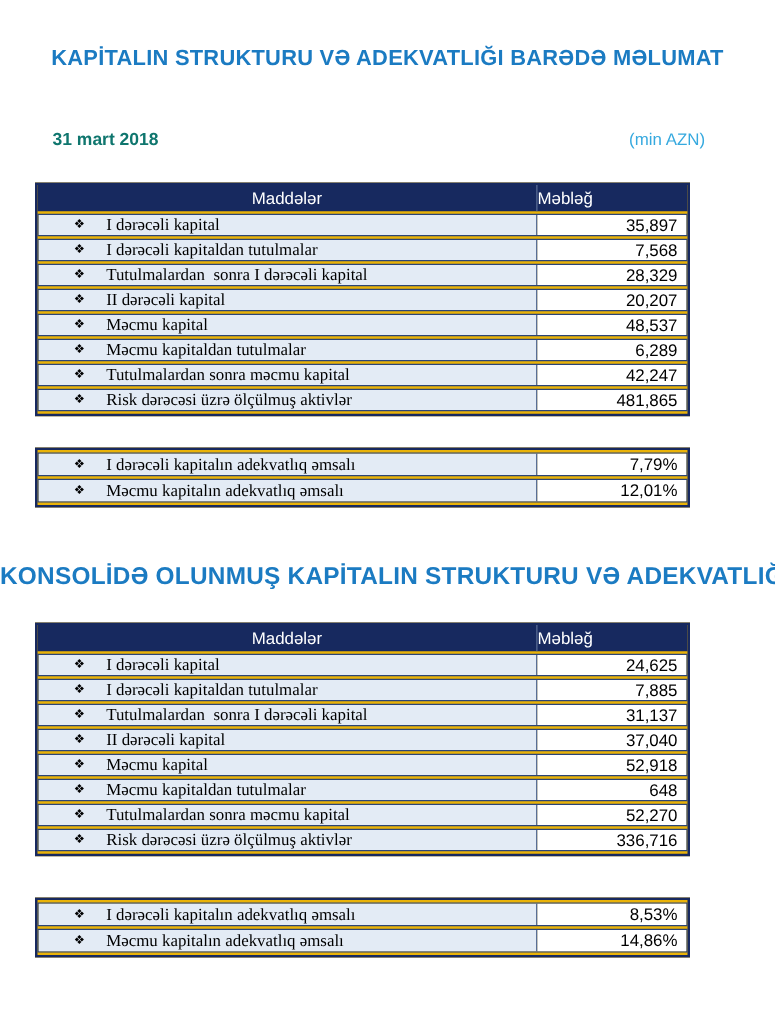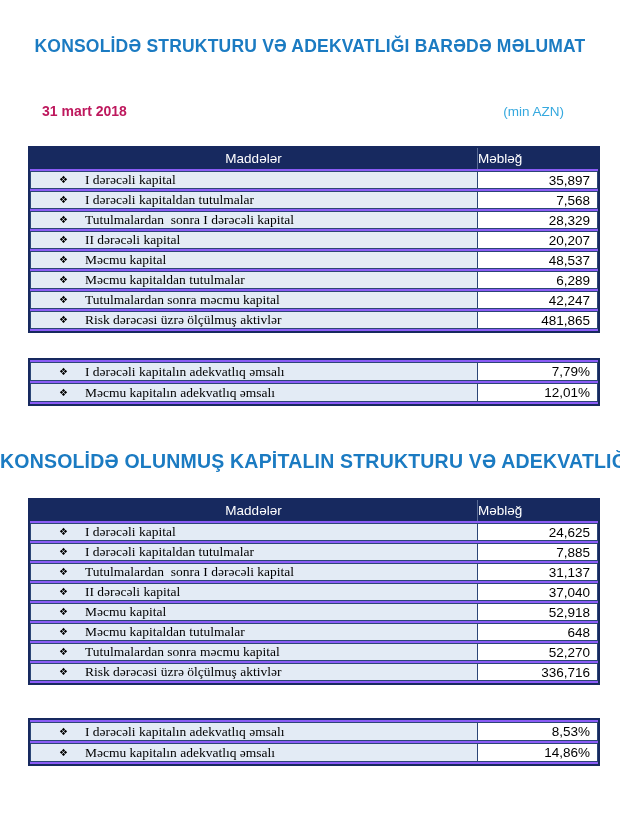--- a/index.html
+++ b/index.html
@@ -22,28 +22,28 @@
   #title1 { top: 36px; font-size: 17.5px; }
   #title2 { top: 450px; font-size: 19.5px; white-space: nowrap; }
 
   .meta {
     position: absolute;
     top: 103px; left: 42px; right: 56px;
     display: flex;
     justify-content: space-between;
     align-items: baseline;
   }
-  .date { color: #be185d; font-weight: bold; font-size: 14px; }
+  .date { color: #0f766e; font-weight: bold; font-size: 14px; }
   .unit { color: #36a9df; font-size: 13.5px; }
 
   .tbl {
     position: absolute;
-    left: 28px; width: 572px;
+    left: 28px; width: 524px;
     border: 2px solid #17295f;
-    background: #8b5cf6;
+    background: #eab308;
     padding-bottom: 2px;
   }
   #table1 { top: 146px; }
   #table2 { top: 498px; }
   #ratios1 { top: 358px; }
   #ratios2 { top: 718px; }
 
   .hrow {
     display: flex;
     background: #17295f;
@@ -82,21 +82,21 @@
     justify-content: flex-end;
     padding-right: 7px;
     font-size: 13.5px;
   }
   .bullet { font-size: 10px; margin-left: 28px; line-height: 1; color: #000; }
   .rlabel { margin-left: 17px; font-size: 13.5px; white-space: pre; font-family: Liberation Serif, serif; }
 </style>
 </head>
 <body>
 
-<div class="title" id="title1">KONSOLİDƏ STRUKTURU VƏ ADEKVATLIĞI BARƏDƏ MƏLUMAT</div>
+<div class="title" id="title1">KAPİTALIN STRUKTURU VƏ ADEKVATLIĞI BARƏDƏ MƏLUMAT</div>
 
 <div class="meta">
   <span class="date">31 mart 2018</span>
   <span class="unit">(min AZN)</span>
 </div>
 
 <div class="tbl" id="table1">
   <div class="hrow">
     <div class="hcell-label">Maddələr</div>
     <div class="hcell-value">Məbləğ</div>

